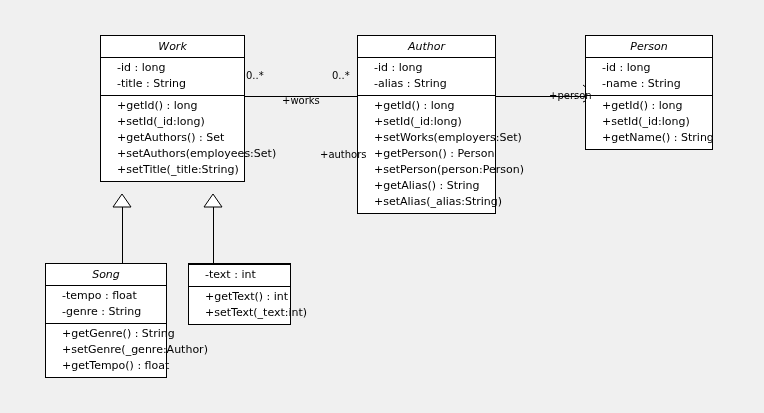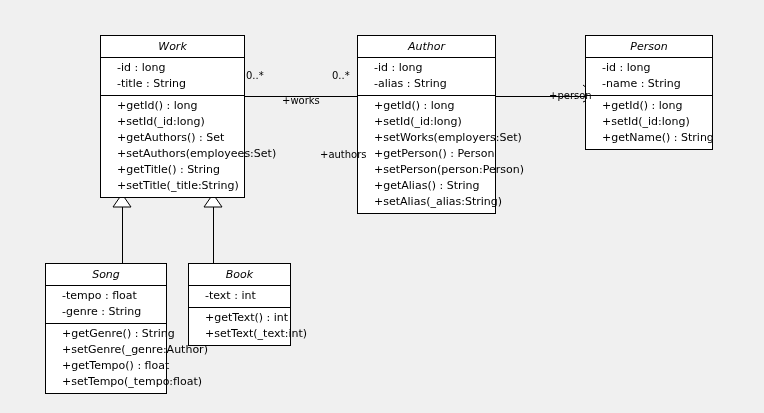--- a/index.html
+++ b/index.html
@@ -113,21 +113,20 @@
     <div class="uml-compartment">
       <div class="uml-member">-id : long</div>
       <div class="uml-member">-title : String</div>
     </div>
     <div class="uml-sep"></div>
     <div class="uml-compartment">
       <div class="uml-member">+getId() : long</div>
       <div class="uml-member">+setId(_id:long)</div>
       <div class="uml-member">+getAuthors() : Set</div>
       <div class="uml-member">+setAuthors(employees:Set)</div>
-      <div class="uml-member">+getTitle() : String</div>
       <div class="uml-member">+setTitle(_title:String)</div>
     </div>
   </div>
 
   <div class="uml-class" id="class-author" style="left:357px; top:35px; width:139px;">
     <div class="uml-name">Author</div>
     <div class="uml-sep"></div>
     <div class="uml-compartment">
       <div class="uml-member">-id : long</div>
       <div class="uml-member">-alias : String</div>
@@ -164,26 +163,24 @@
     <div class="uml-sep"></div>
     <div class="uml-compartment">
       <div class="uml-member">-tempo : float</div>
       <div class="uml-member">-genre : String</div>
     </div>
     <div class="uml-sep"></div>
     <div class="uml-compartment">
       <div class="uml-member">+getGenre() : String</div>
       <div class="uml-member">+setGenre(_genre:Author)</div>
       <div class="uml-member">+getTempo() : float</div>
-      <div class="uml-member">+setTempo(_tempo:float)</div>
     </div>
   </div>
 
   <div class="uml-class" id="class-book" style="left:188px; top:263px; width:103px;">
-    <div class="uml-name">Book</div>
     <div class="uml-sep"></div>
     <div class="uml-compartment">
       <div class="uml-member">-text : int</div>
     </div>
     <div class="uml-sep"></div>
     <div class="uml-compartment">
       <div class="uml-member">+getText() : int</div>
       <div class="uml-member">+setText(_text:int)</div>
     </div>
   </div>

